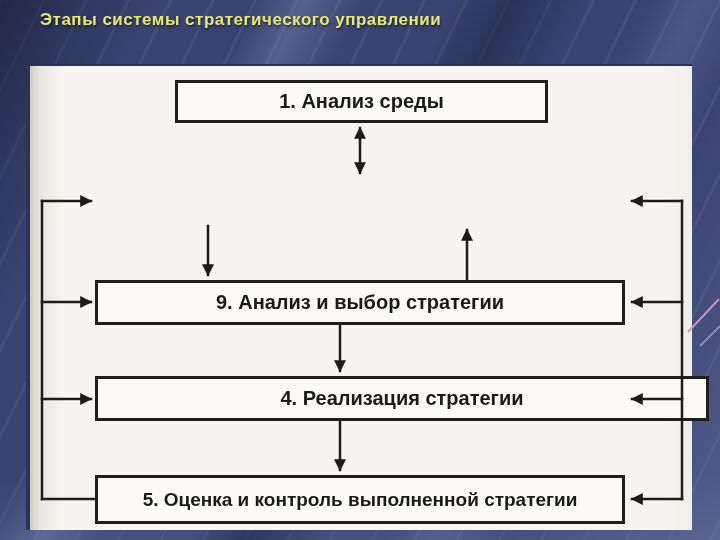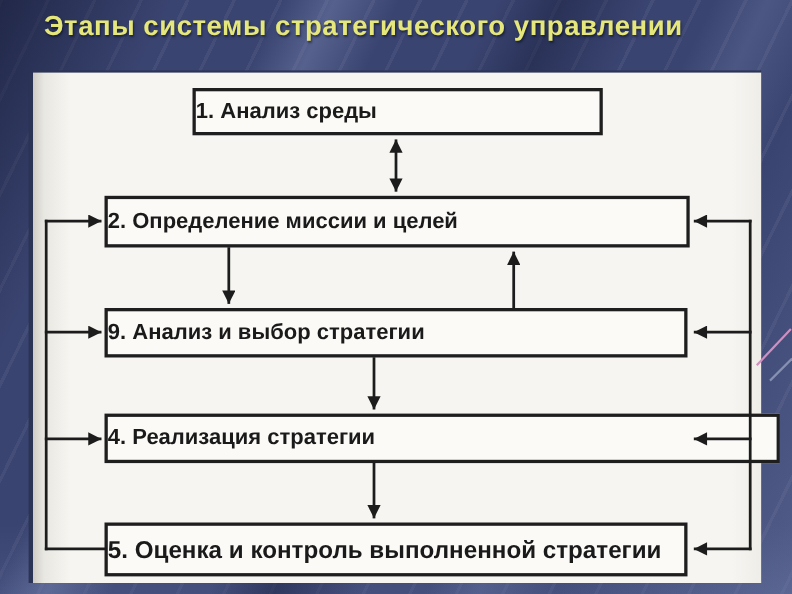--- a/index.html
+++ b/index.html
@@ -11,56 +11,53 @@
       linear-gradient(116deg, rgba(16,21,46,.60) 0%, rgba(16,21,46,0) 16%),
       linear-gradient(116deg, transparent 26%, rgba(150,163,208,.30) 31%, transparent 37%),
       linear-gradient(116deg, transparent 46%, rgba(22,28,58,.45) 52%, rgba(22,28,58,0) 60%),
       linear-gradient(116deg, transparent 66%, rgba(140,152,198,.22) 71%, transparent 78%),
       linear-gradient(296deg, rgba(155,168,212,.25) 0%, transparent 22%),
       linear-gradient(0deg, rgba(90,102,150,.35) 0%, transparent 12%),
       repeating-linear-gradient(116deg, rgba(255,255,255,.05) 0 3px, rgba(0,0,0,0) 3px 38px);
   }
   .slide-title{
     position:absolute;left:40px;top:10px;width:660px;
-    font-size:25px;font-weight:bold;letter-spacing:.5px;
+    font-size:17px;font-weight:bold;letter-spacing:.5px;
     color:#e6e77b;text-shadow:1px 2px 2px rgba(10,12,30,.55);
     white-space:nowrap;
   }
   .panel{
     position:absolute;left:30px;top:66px;width:662px;height:464px;
     background:linear-gradient(90deg,#cfccc6 0px,#e9e7e1 10px,#f6f5f1 34px,#f6f5f1 96%,#efede8 100%);
     box-shadow:-4px 0 0 #2c3456, 0 -2px 0 #2c3456;
   }
   .fbox{
-    position:absolute;display:flex;align-items:center;
+    position:absolute;display:flex;align-items:center;justify-content:center;
     background:#fbfaf7;border:3px solid #1e1e1e;box-sizing:border-box;
     font-weight:bold;font-size:20px;color:#1a1a1a;white-space:nowrap;
   }
   .b1{left:175px;top:80px;width:373px;height:43px;}
   .b2{left:95px;top:178px;width:532px;height:47px;}
   .b3{left:95px;top:280px;width:530px;height:45px;}
   .b4{left:95px;top:376px;width:614px;height:45px;}
-  .b5{left:95px;top:475px;width:530px;height:49px;font-size:22px;}
+  .b5{left:95px;top:475px;width:530px;height:49px;font-size:19px;}
   svg.overlay{position:absolute;left:0;top:0;pointer-events:none;}
   .cline{stroke:#1c1c1c;stroke-width:2.5;fill:none;stroke-linecap:square;}
 </style>
 </head>
 <body>
 
 <div class="stage">
 
   <div class="slide-title">Этапы системы стратегического управлении</div>
 
   <div class="panel"></div>
 
   <div class="fbox b1">
     <span>1. Анализ среды</span>
-  </div>
-  <div class="fbox b2">
-    <span>2. Определение миссии и целей</span>
   </div>
   <div class="fbox b3">
     <span>9. Анализ и выбор стратегии</span>
   </div>
   <div class="fbox b4">
     <span>4. Реализация стратегии</span>
   </div>
   <div class="fbox b5">
     <span>5. Оценка и контроль выполненной стратегии</span>
   </div>

